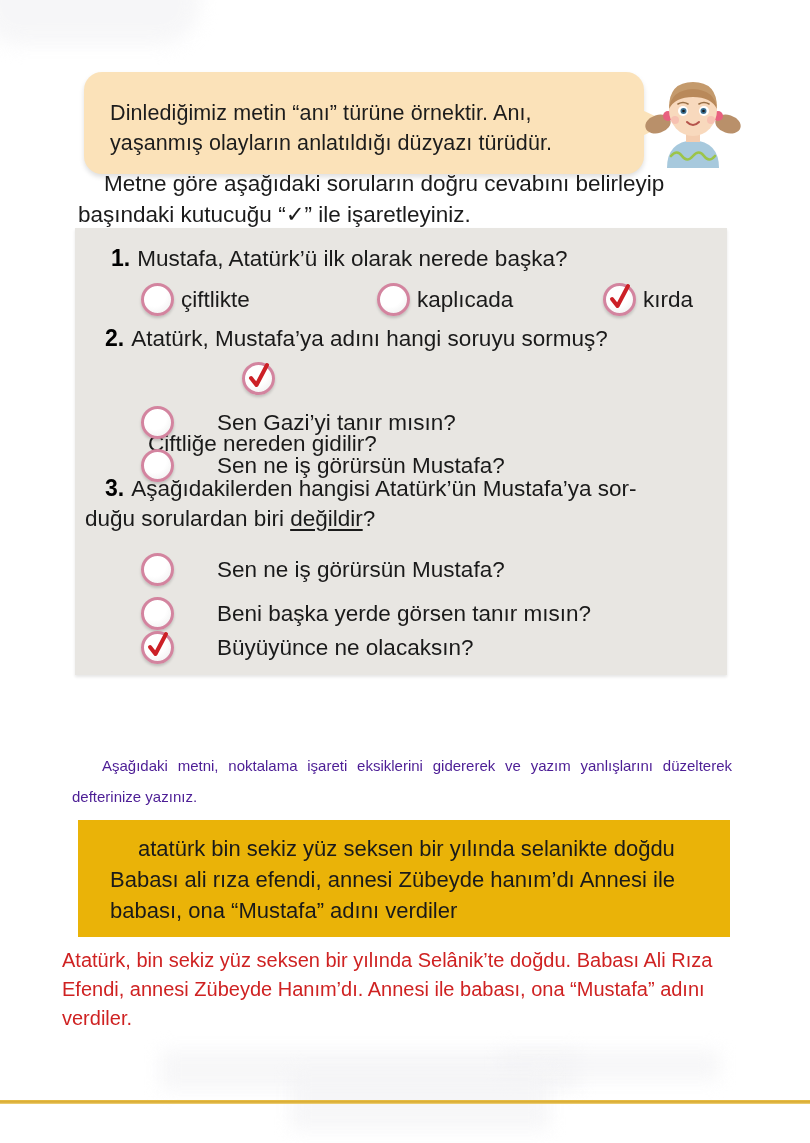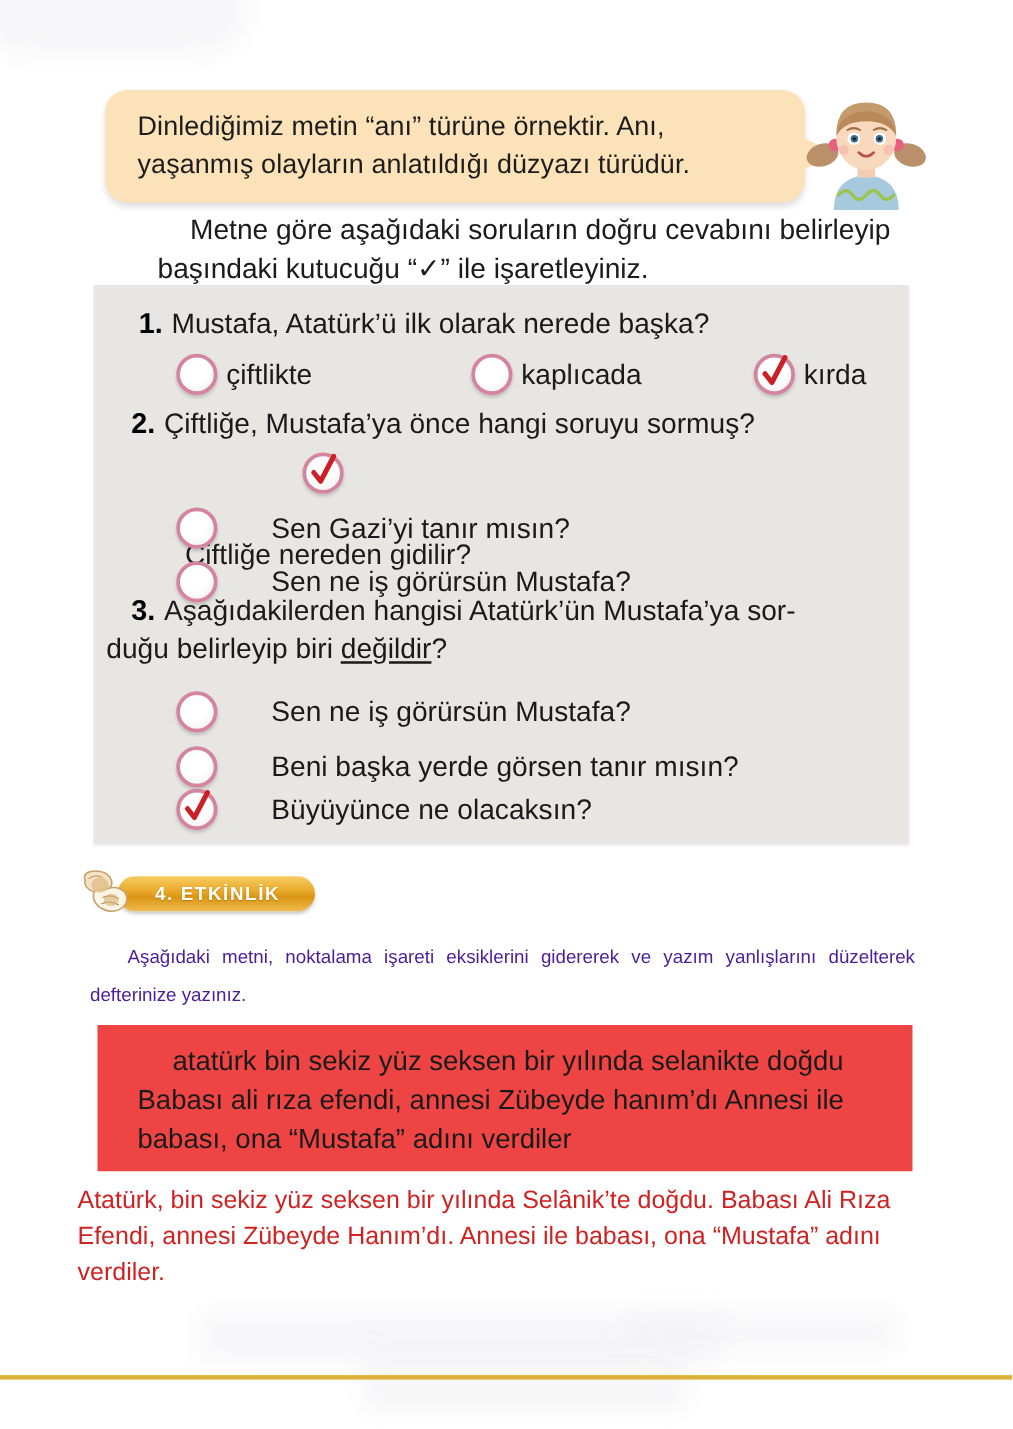--- a/index.html
+++ b/index.html
@@ -45,20 +45,21 @@
     border-radius: 18px;
     padding: 14px 22px 16px 26px;
     box-shadow: 0 3px 5px rgba(0,0,0,.13);
   }
   .bubble-text {
     font-size: 21.5px;
     line-height: 30px;
     color: #1c1c1c;
     letter-spacing: .1px;
     font-family: "Liberation Sans", sans-serif;
+    margin-top: 12px;
   }
   .bubble-tail {
     position: absolute;
     right: -26px;
     top: 38px;
     width: 0; height: 0;
     border-top: 13px solid transparent;
     border-bottom: 13px solid transparent;
     border-left: 28px solid #fbe2b9;
   }
@@ -75,21 +76,20 @@
   
   .instruction {
     position: absolute;
     left: 78px;
     top: 168px;
     width: 672px;
     font-size: 22.5px;
     line-height: 31px;
     color: #1b1b1b;
     text-indent: 26px;
-    margin-left: 48px;
   }
 
   
   .qpanel {
     position: absolute;
     left: 75px;
     top: 228px;
     width: 652px;
     height: 447px;
     background: #e8e6e2;
@@ -197,21 +197,21 @@
     text-indent: 30px;
   }
 
   
   .ybox {
     position: absolute;
     left: 78px;
     top: 820px;
     width: 652px;
     height: 117px;
-    background: #ef4444;
+    background: #eab308;
   }
   .ybox-text {
     position: absolute;
     left: 32px;
     top: 13px;
     width: 600px;
     font-size: 22px;
     line-height: 31px;
     color: #1a1a1a;
   }
@@ -314,21 +314,21 @@
             <path d="M4 16 L9.5 23 L20 3" fill="none" stroke="#cc2026" stroke-width="4" stroke-linecap="round" stroke-linejoin="round"></path>
           </svg>
         </span>
         <span class="opt-label">kırda</span>
       </div>
     </div>
 
     <div class="q2">
       <div class="qnum-row">
         <span class="qnum">2.</span>
-        <span class="qline">Çiftliğe, Mustafa’ya önce hangi soruyu sormuş?</span>
+        <span class="qline">Atatürk, Mustafa’ya adını hangi soruyu sormuş?</span>
       </div>
     </div>
 
     <div class="opt-row" style="left:66px; top:134px;flex-direction:column;">
       <span class="radio">
         <svg class="tick" viewBox="0 0 24 30">
           <path d="M4 16 L9.5 23 L20 3" fill="none" stroke="#cc2026" stroke-width="4" stroke-linecap="round" stroke-linejoin="round"></path>
         </svg>
       </span>
       <span class="opt-label">Çiftliğe nereden gidilir?</span>
@@ -343,21 +343,21 @@
       <span class="radio"></span>
       <span class="opt-label">Sen ne iş görürsün Mustafa?</span>
     </div>
 
     <div class="q3">
       <div class="qnum-row">
         <span class="qnum">3.</span>
         <span class="qline">Aşağıdakilerden hangisi Atatürk’ün Mustafa’ya sor-</span>
       </div>
       <div class="qline wrap2">
-        <span>duğu belirleyip biri </span><span class="underlined">değildir</span><span>?</span>
+        <span>duğu sorulardan biri </span><span class="underlined">değildir</span><span>?</span>
       </div>
     </div>
 
     <div class="opt-row" style="left:66px; top:325px;">
       <span class="radio"></span>
       <span class="opt-label">Sen ne iş görürsün Mustafa?</span>
     </div>
 
     <div class="opt-row" style="left:66px; top:369px;">
       <span class="radio"></span>
@@ -368,34 +368,20 @@
       <span class="radio">
         <svg class="tick" viewBox="0 0 24 30">
           <path d="M4 16 L9.5 23 L20 3" fill="none" stroke="#cc2026" stroke-width="4" stroke-linecap="round" stroke-linejoin="round"></path>
         </svg>
       </span>
       <span class="opt-label">Büyüyünce ne olacaksın?</span>
     </div>
 
   </div>
 
-  <div class="badge-wrap">
-    <svg class="badge-icon" viewBox="0 0 48 42">
-      <path d="M6 10 Q4 4 12 3 Q22 2 26 8 Q30 14 24 18 Q16 22 10 18 Q5 15 6 10 Z" fill="#f3e2c4" stroke="#c9a06a" stroke-width="1.2"></path>
-      <path d="M9 9 q5 -4 11 -1" fill="none" stroke="#c9a06a" stroke-width="1"></path>
-      <path d="M14 18 Q10 26 18 32 Q28 38 36 32 Q42 27 38 20 Q32 14 24 17 Z" fill="#fbf5e6" stroke="#c9a06a" stroke-width="1.2"></path>
-      <path d="M20 24 q7 -3 13 1" fill="none" stroke="#b98f55" stroke-width="1"></path>
-      <path d="M19 29 q8 -3 14 1" fill="none" stroke="#b98f55" stroke-width="1"></path>
-      <ellipse cx="18" cy="14" rx="7" ry="6" fill="#e2c08b" opacity=".85"></ellipse>
-      <ellipse cx="27" cy="26" rx="6" ry="5" fill="#d8b176" opacity=".6"></ellipse>
-    </svg>
-    <div class="badge-pill">
-      <span class="badge-text">4. ETKİNLİK</span>
-    </div>
-  </div>
 
   <div class="act-instruction">Aşağıdaki metni, noktalama işareti eksiklerini gidererek ve yazım yanlışlarını düzelterek defterinize yazınız.</div>
 
   <div class="ybox">
     <div class="ybox-text">
       <span class="first-line">atatürk bin sekiz yüz seksen bir yılında selanikte doğdu</span>
       <span>Babası ali rıza efendi, annesi Zübeyde hanım’dı Annesi</span>
       <span>ile babası, ona “Mustafa” adını verdiler</span>
     </div>
   </div>

